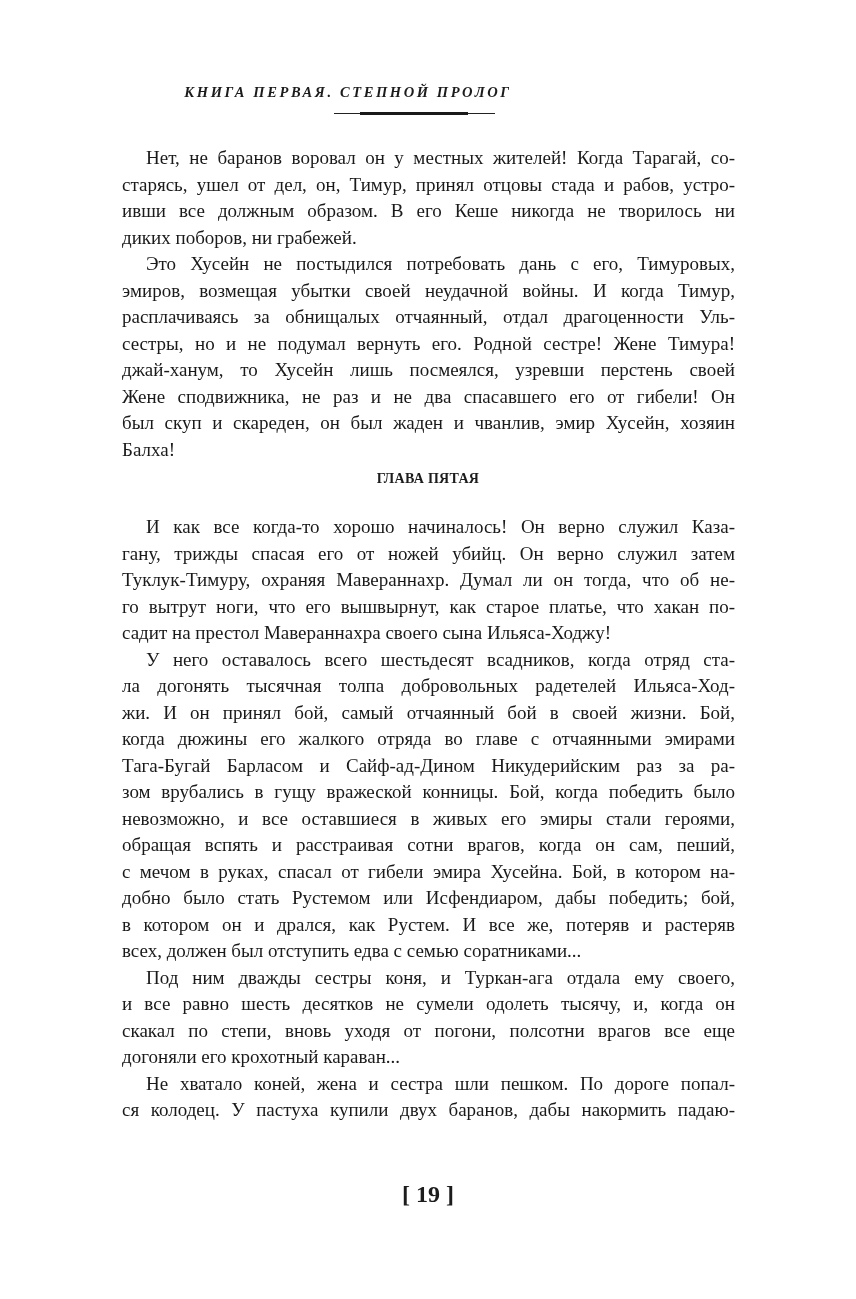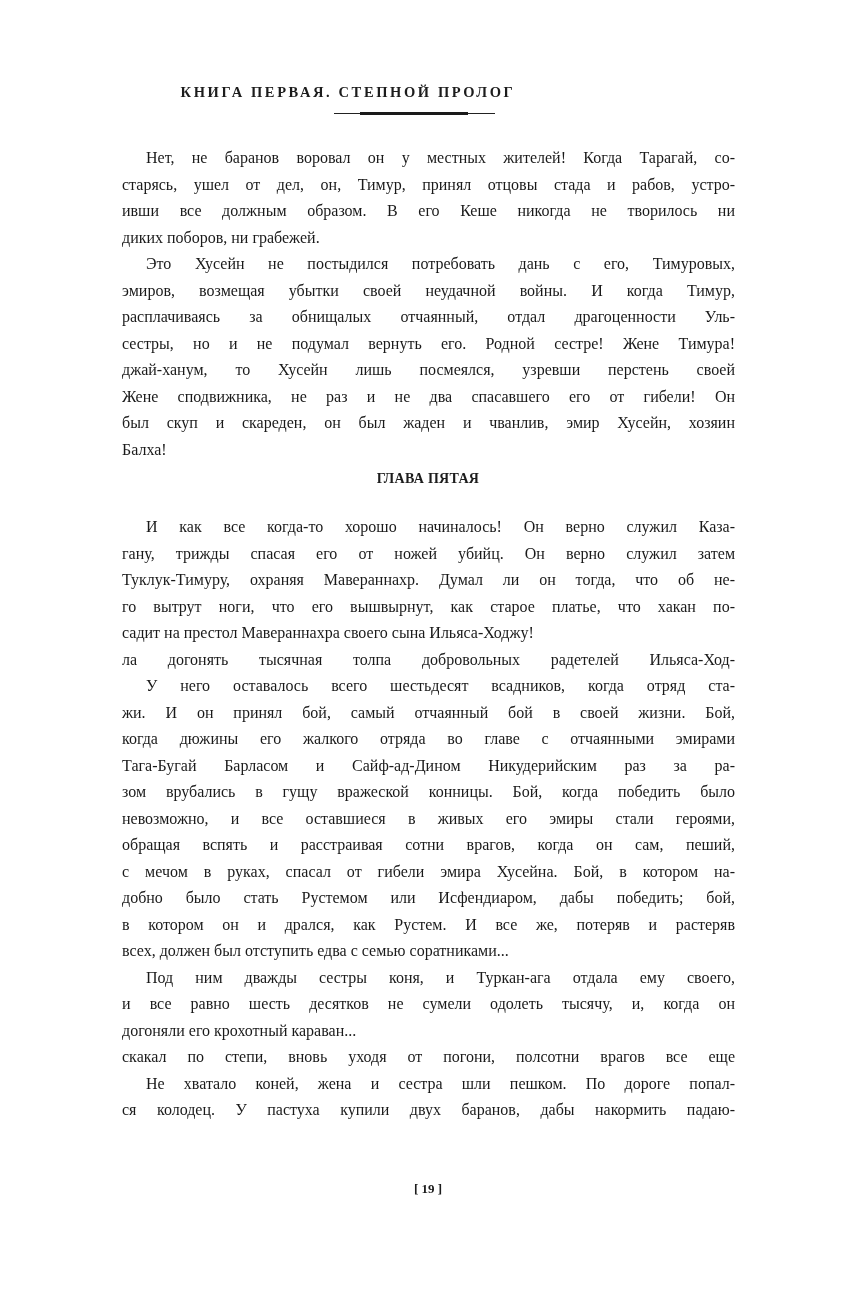--- a/index.html
+++ b/index.html
@@ -24,20 +24,21 @@
     .running-head {
       position: absolute;
       top: 84px;
       left: 0;
       width: 696px;
       text-align: center;
       font-size: 14.5px;
       font-weight: bold;
       letter-spacing: 2.6px;
       color: #1c1c1c;
+      font-style: italic;
     }
     .head-rule {
       position: absolute;
       top: 112px;
       left: 334px;
       width: 161px;
       height: 3px;
     }
     .head-rule .thin {
       position: absolute;
@@ -48,42 +49,42 @@
     .head-rule .thick {
       position: absolute;
       left: 26px; top: 0;
       width: 108px; height: 3px;
       background: #1a1a1a;
     }
     .text-block {
       position: absolute;
       left: 122px;
       width: 613px;
-      font-size: 16px;
+      font-size: 19px;
       line-height: 26.5px;
       text-align: justify;
     }
     .chapter-title {
       position: absolute;
       top: 471px;
       left: 0;
       width: 856px;
       text-align: center;
       font-size: 14px;
       font-weight: bold;
       letter-spacing: 0.3px;
       color: #1c1c1c;
     }
     .page-number {
       position: absolute;
       top: 1181px;
       left: 0;
       width: 856px;
       text-align: center;
-      font-size: 13px;
+      font-size: 24px;
       font-weight: bold;
       color: #1c1c1c;
     }
     .ln {
       display: block;
       height: 26.5px;
       white-space: nowrap;
       text-align: justify;
       text-align-last: justify;
     }
@@ -124,38 +125,38 @@
 
   <div class="text-block" style="top:514px;">
     <div>
       <span class="ln first">И как все когда-то хорошо начиналось! Он верно служил Каза-</span>
       <span class="ln">гану, трижды спасая его от ножей убийц. Он верно служил затем</span>
       <span class="ln">Туклук-Тимуру, охраняя Мавераннахр. Думал ли он тогда, что об не-</span>
       <span class="ln">го вытрут ноги, что его вышвырнут, как старое платье, что хакан по-</span>
       <span class="ln end">садит на престол Мавераннахра своего сына Ильяса-Ходжу!</span>
     </div>
     <div>
+      <span class="ln first">У него оставалось всего шестьдесят всадников, когда отряд ста-</span>
       <span class="ln">ла догонять тысячная толпа добровольных радетелей Ильяса-Ход-</span>
-      <span class="ln first">У него оставалось всего шестьдесят всадников, когда отряд ста-</span>
       <span class="ln">жи. И он принял бой, самый отчаянный бой в своей жизни. Бой,</span>
       <span class="ln">когда дюжины его жалкого отряда во главе с отчаянными эмирами</span>
       <span class="ln">Тага-Бугай Барласом и Сайф-ад-Дином Никудерийским раз за ра-</span>
       <span class="ln">зом врубались в гущу вражеской конницы. Бой, когда победить было</span>
       <span class="ln">невозможно, и все оставшиеся в живых его эмиры стали героями,</span>
       <span class="ln">обращая вспять и расстраивая сотни врагов, когда он сам, пеший,</span>
       <span class="ln">с мечом в руках, спасал от гибели эмира Хусейна. Бой, в котором на-</span>
       <span class="ln">добно было стать Рустемом или Исфендиаром, дабы победить; бой,</span>
       <span class="ln">в котором он и дрался, как Рустем. И все же, потеряв и растеряв</span>
       <span class="ln end">всех, должен был отступить едва с семью соратниками...</span>
     </div>
     <div>
       <span class="ln first">Под ним дважды сестры коня, и Туркан-ага отдала ему своего,</span>
       <span class="ln">и все равно шесть десятков не сумели одолеть тысячу, и, когда он</span>
+      <span class="ln">скакал по степи, вновь уходя от погони, полсотни врагов все еще</span>
       <span class="ln end">догоняли его крохотный караван...</span>
-      <span class="ln">скакал по степи, вновь уходя от погони, полсотни врагов все еще</span>
     </div>
     <div>
       <span class="ln first">Не хватало коней, жена и сестра шли пешком. По дороге попал-</span>
       <span class="ln">ся колодец. У пастуха купили двух баранов, дабы накормить падаю-</span>
     </div>
   </div>
 
   <div class="page-number">[ 19 ]</div>
 
 </div>

